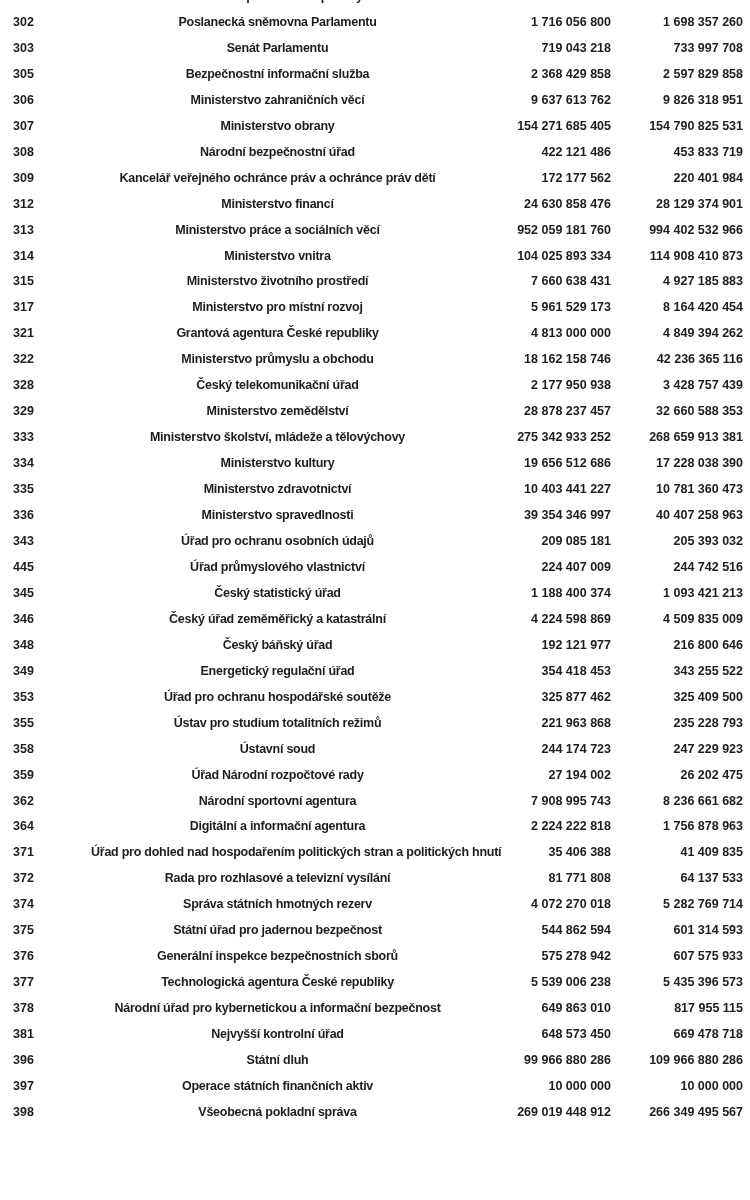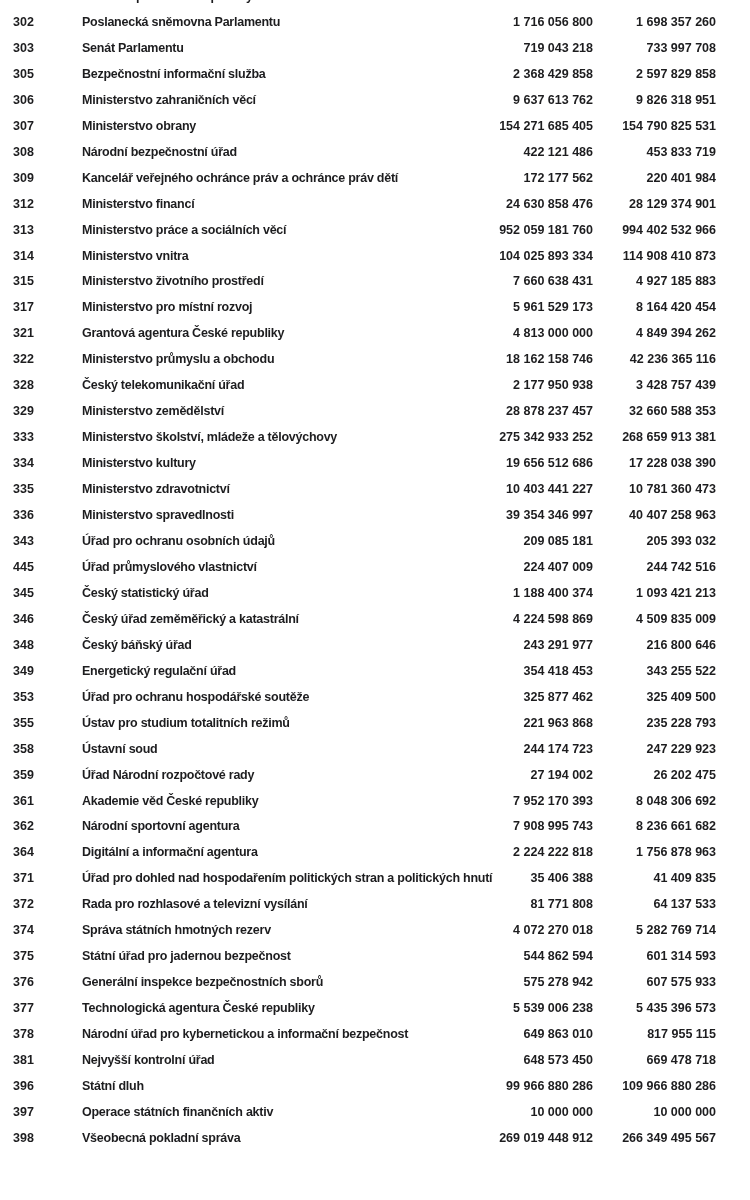--- a/index.html
+++ b/index.html
@@ -21,32 +21,34 @@
     width: 750px;
   }
   .row {
     height: 25.96px;
     display: flex;
     align-items: center;
     font-weight: 700;
     font-size: 12.5px;
     color: #1d1d1f;
     white-space: nowrap;
+    gap: 9px;
   }
   .cell-code {
     width: 82px;
     padding-left: 13px;
     box-sizing: border-box;
     flex: 0 0 auto;
   }
   .cell-name {
     width: 373px;
     flex: 0 0 auto;
     letter-spacing: -0.25px;
     overflow: visible;
+    text-align: center;
   }
   .cell-approved {
     width: 138px;
     flex: 0 0 auto;
     text-align: right;
   }
   .cell-final {
     width: 131px;
     padding-right: 8px;
     box-sizing: border-box;
@@ -231,21 +233,21 @@
   <div class="row">
     <span class="cell-code">346</span>
     <span class="cell-name">Český úřad zeměměřický a katastrální</span>
     <span class="cell-approved">4 224 598 869</span>
     <span class="cell-final">4 509 835 009</span>
   </div>
 
   <div class="row">
     <span class="cell-code">348</span>
     <span class="cell-name">Český báňský úřad</span>
-    <span class="cell-approved">243 291 977</span>
+    <span class="cell-approved">192 121 977</span>
     <span class="cell-final">216 800 646</span>
   </div>
 
   <div class="row">
     <span class="cell-code">349</span>
     <span class="cell-name">Energetický regulační úřad</span>
     <span class="cell-approved">354 418 453</span>
     <span class="cell-final">343 255 522</span>
   </div>
 
@@ -270,26 +272,20 @@
     <span class="cell-final">247 229 923</span>
   </div>
 
   <div class="row">
     <span class="cell-code">359</span>
     <span class="cell-name">Úřad Národní rozpočtové rady</span>
     <span class="cell-approved">27 194 002</span>
     <span class="cell-final">26 202 475</span>
   </div>
 
-  <div class="row">
-    <span class="cell-code">361</span>
-    <span class="cell-name">Akademie věd České republiky</span>
-    <span class="cell-approved">7 952 170 393</span>
-    <span class="cell-final">8 048 306 692</span>
-  </div>
 
   <div class="row">
     <span class="cell-code">362</span>
     <span class="cell-name">Národní sportovní agentura</span>
     <span class="cell-approved">7 908 995 743</span>
     <span class="cell-final">8 236 661 682</span>
   </div>
 
   <div class="row">
     <span class="cell-code">364</span>

